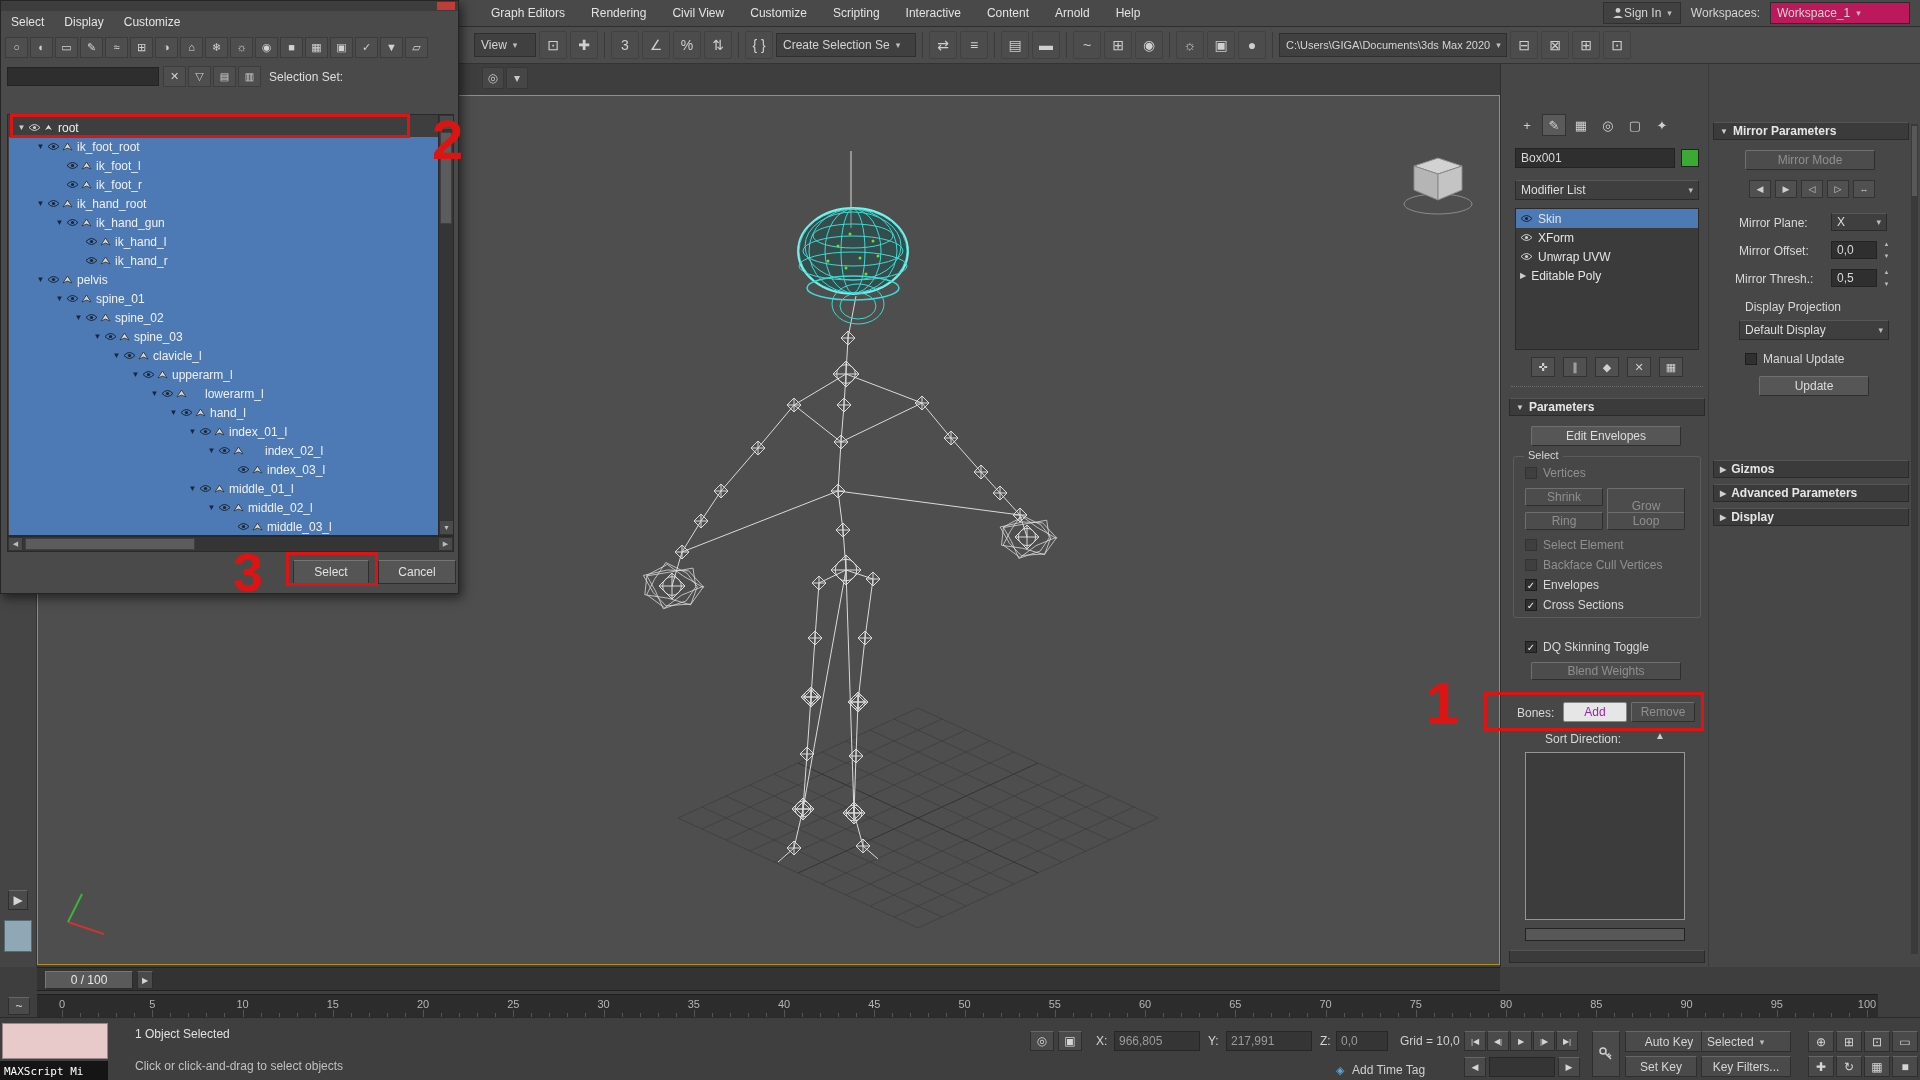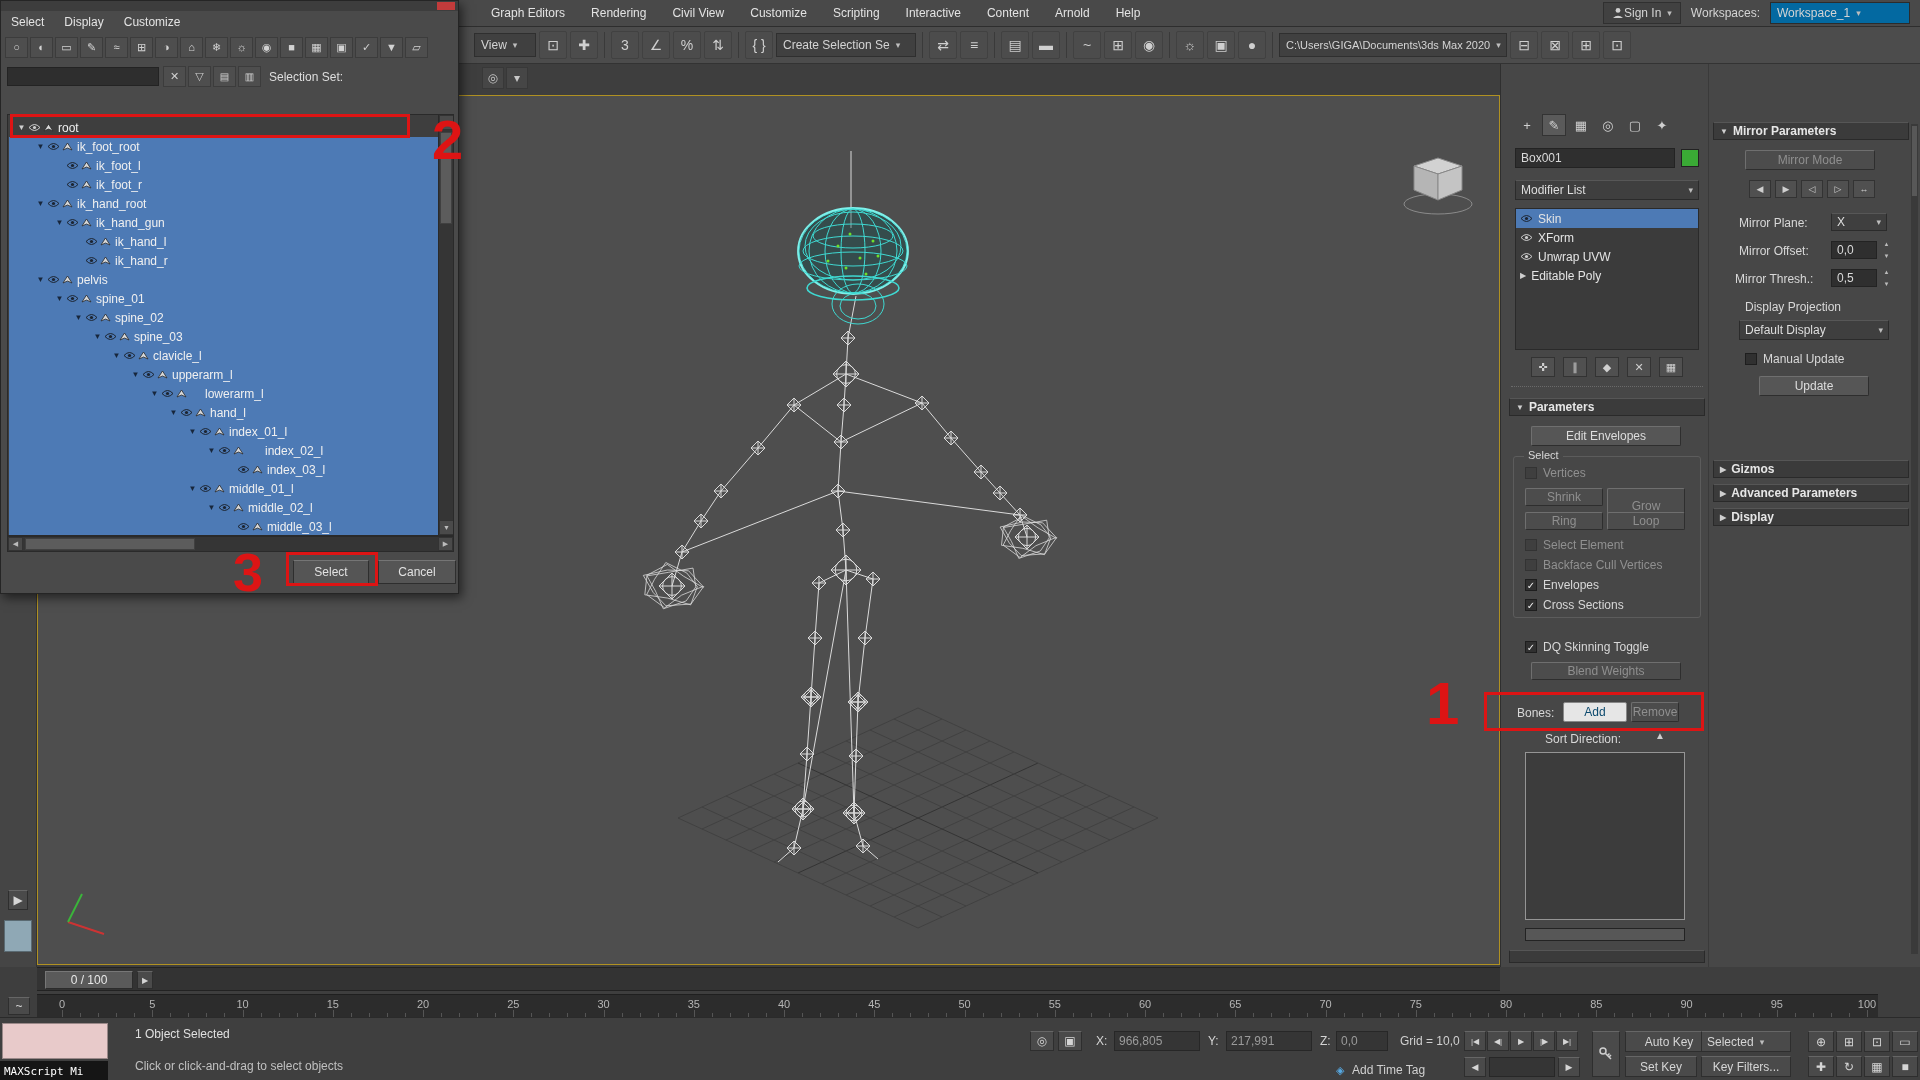--- a/index.html
+++ b/index.html
@@ -4,42 +4,42 @@
 <style>
 *{box-sizing:border-box;margin:0;padding:0}
 html,body{width:1920px;height:1080px}
 body{position:relative;overflow:hidden;background:#3e3e3e;font-family:"Liberation Sans",sans-serif;font-size:12px;color:#d4d4d4}
 
 #menubar{position:absolute;left:0;top:0;width:1920px;height:27px;background:#494949;border-bottom:1px solid #2e2e2e;display:flex;align-items:center}
 #menu-items{display:flex;align-items:center;padding-left:478px;height:100%}
 .mi{padding:0 13px;height:100%;display:flex;align-items:center;color:#e3e3e3;white-space:nowrap}
 #menubar-right{margin-left:auto;display:flex;align-items:center;gap:10px;padding-right:10px}
 #signin{display:flex;align-items:center;background:#414141;border:1px solid #303030;height:22px;padding:0 8px}
-#ws-dd{display:flex;align-items:center;background:#0369a1;border:1px solid #2c2c2c;height:22px;padding:0 6px;min-width:140px}
+#ws-dd{display:flex;align-items:center;background:#be185d;border:1px solid #2c2c2c;height:22px;padding:0 6px;min-width:140px}
 .caret{margin-left:6px;font-size:9px;color:#bdbdbd}
 #toolbar{position:absolute;left:0;top:27px;width:1920px;height:37px;background:#4c4c4c;border-bottom:1px solid #333;display:flex;align-items:center;gap:3px;padding-left:474px}
 .tb-icon{width:28px;height:28px;display:flex;align-items:center;justify-content:center;background:#4c4c4c;border:1px solid #414141;border-radius:2px;color:#cfcfcf;font-size:14px}
 .tb-sep{width:1px;height:26px;background:#3a3a3a;margin:0 3px}
 .tb-dd,.tb-path{height:24px;background:#404040;border:1px solid #2f2f2f;display:flex;align-items:center;padding:0 6px;white-space:nowrap;overflow:hidden}
 .tb-path{font-size:11px}
 
 #leftstrip{position:absolute;left:0;top:64px;width:37px;height:903px;background:#454545;border-right:1px solid #333}
 #viewport{position:absolute;left:37px;top:95px;width:1463px;height:870px;background:#4e4e4e;border:1px solid #b59а2a;border:1px solid #b09122}
 #subrow-icons{position:absolute;left:482px;top:67px;display:flex;gap:2px}
 .mini-icon{width:22px;height:22px;display:flex;align-items:center;justify-content:center;background:#464646;border:1px solid #383838;color:#c8c8c8;font-size:12px}
 
 #cmdpanel{position:absolute;left:1500px;top:64px;width:420px;height:903px;background:#474747;border-left:1px solid #2f2f2f}
 .cp-tab{width:24px;height:22px;display:flex;align-items:center;justify-content:center;color:#d0d0d0;font-size:13px;border:1px solid transparent}
 .cp-tab.active{background:#5a5a5a;border:1px solid #333}
 .field{background:#2f2f2f;border:1px solid #232323;display:flex;align-items:center;padding:0 5px;color:#dadada}
 .dd{background:#3f3f3f;border:1px solid #2b2b2b;border-top-color:#575757;display:flex;align-items:center;padding:0 5px;color:#dedede}
 .dd .caret{margin-left:auto}
 .btn{background:#565656;border:1px solid #2e2e2e;border-top-color:#6f6f6f;border-left-color:#6f6f6f;color:#ddd;display:flex;align-items:center;justify-content:center;font-size:12px;border-radius:2px}
 .btn.dis{color:#8f8f8f;background:#4c4c4c}
-.btn.light{background:#e6e6e6;color:#0c4a6e;border-color:#888}
+.btn.light{background:#e6e6e6;color:#a21caf;border-color:#888}
 .roll{background:#3b3b3b;border:1px solid #2a2a2a;border-top-color:#565656;display:flex;align-items:center;padding:0 6px;font-weight:bold;color:#e6e6e6;height:18px}
 .mk{font-size:8px;margin-right:5px;color:#cfcfcf}
 .grp{position:absolute;border:1px solid #5c5c5c;border-radius:3px}
 .grp .legend{position:absolute;top:-8px;left:10px;background:#474747;padding:0 4px;font-size:11px;color:#d8d8d8}
 .chk{width:12px;height:12px;background:#303030;border:1px solid #1e1e1e;display:inline-flex;align-items:center;justify-content:center;margin-right:6px;flex:none}
 .chk.checked::after{content:"✓";color:#efefef;font-size:10px}
 .chk.dis{background:#3f3f3f;border-color:#333}
 .lbl{display:flex;align-items:center;font-size:12px;color:#d8d8d8}
 .lbl.dis{color:#909090}
 .spin{width:11px;height:18px;display:flex;flex-direction:column;justify-content:space-between;margin-left:2px}
@@ -563,21 +563,21 @@
   <div class="btn dis" style="position:absolute;left:30px;top:598px;width:150px;height:18px">
       <span>Blend Weights</span>
     </div>
 
   <div class="lbl" style="position:absolute;left:16px;top:642px">
       <span>Bones:</span>
     </div>
   <div class="btn light" style="position:absolute;left:62px;top:638px;width:64px;height:20px">
       <span>Add</span>
     </div>
-  <div class="btn dis" style="position:absolute;left:130px;top:638px;width:48px;height:20px">
+  <div class="btn dis" style="position:absolute;left:130px;top:638px;width:64px;height:20px">
       <span>Remove</span>
     </div>
 
   <div class="lbl" style="position:absolute;left:44px;top:668px">
       <span>Sort Direction:</span>
     </div>
   <div style="position:absolute;left:150px;top:666px;width:18px;height:16px;text-align:center;color:#cfcfcf;font-size:10px">▲</div>
   <div style="position:absolute;left:24px;top:688px;width:160px;height:168px;background:#3c3c3c;border:1px solid #959595"></div>
   <div class="field" style="position:absolute;left:24px;top:864px;width:160px;height:13px;background:#575757"></div>
   <div class="roll" style="position:absolute;left:8px;top:886px;width:196px;height:13px"></div>

